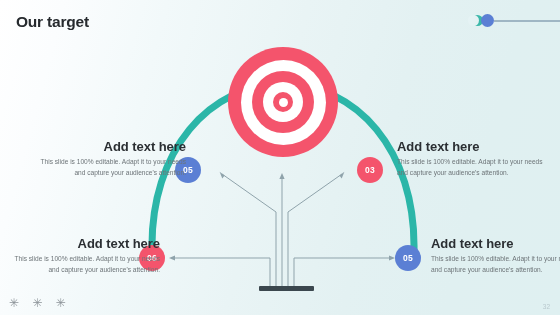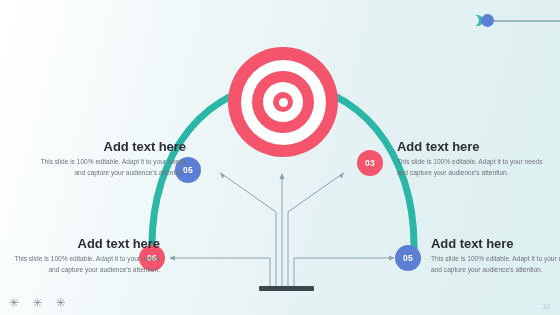--- a/index.html
+++ b/index.html
@@ -64,21 +64,21 @@
   .arc-svg { pointer-events:none; }
   
   .node {
     position:absolute; width:26px; height:26px; border-radius:50%;
     color:#ffffff; font-size:8.5px; font-weight:bold;
     display:flex; align-items:center; justify-content:center;
     letter-spacing:0.3px;
   }
   .node-01 { left:139px; top:245px; background:#f4546c; }
   .node-02 { left:175px; top:157px; background:#5b7fd4; }
-  .node-03 { left:357px; top:150px; background:#f4546c;text-align:right; }
+  .node-03 { left:357px; top:157px; background:#f4546c;text-align:right; }
   .node-04 { left:395px; top:245px; background:#5b7fd4; }
   
   .tblock { position:absolute; width:152px; }
   .tblock .th {
     font-size:13px; font-weight:bold; color:#2b2f33;
     margin-bottom:3px; letter-spacing:-0.05px;
   }
   .tblock .tb {
     font-size:6.6px; color:#6d7478; line-height:1.62;
   }
@@ -102,20 +102,21 @@
   .page-num {
     position:absolute; right:10px; bottom:5px;
     font-size:6.5px; color:#b9c9ce;
   }
 </style>
 </head>
 <body>
 
 <div class="slide">
 
+  <div class="page-title">Our target</div>
 
   <div class="tr-deco">
     <div class="tr-line"></div>
     <div class="tr-crescent"></div>
     <div class="tr-dot"></div>
   </div>
 
   <svg class="arc-svg" viewBox="0 0 560 315">
     <path d="M 152 251 C 150 150, 210 84, 283 84 C 356 84, 416 150, 414 251" fill="none" stroke="#2bb6a8" stroke-width="7" stroke-linecap="round"></path>
   </svg>

